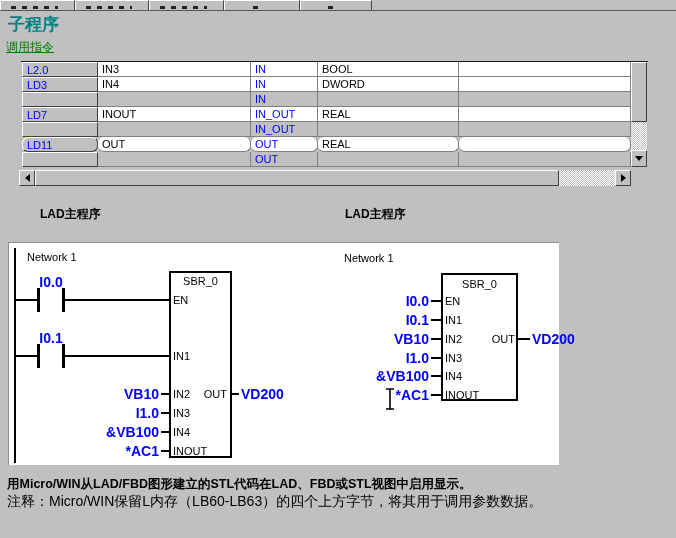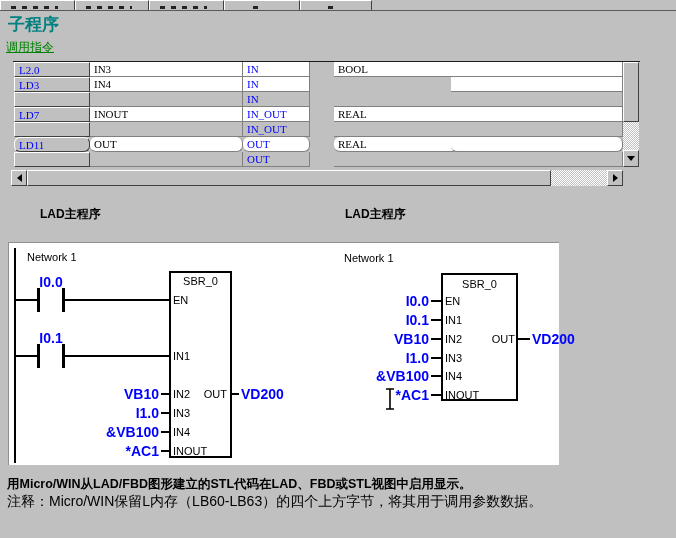--- a/index.html
+++ b/index.html
@@ -9,31 +9,31 @@
   
   .topbar{left:0;top:0;width:676px;height:10px;border-bottom:1px solid #5a5a5a;background:#c0c0c0;}
   .tabbtn{position:absolute;top:0;height:10px;background:#c0c0c0;border-left:1px solid #fff;
     border-top:1px solid #fff;border-right:1px solid #404040;box-sizing:border-box;}
   .frag{position:absolute;bottom:1px;left:14%;width:64%;height:3px;
     background:repeating-linear-gradient(90deg,#222 0 5px,transparent 5px 11px);}
   
   .pagetitle{left:8px;top:13px;font-size:17px;font-weight:bold;color:#008080;}
   .pagelink{left:6px;top:39px;font-size:12px;color:#008000;text-decoration:underline;cursor:pointer;}
   
-  .tblwrap{left:10px;top:58px;width:631px;height:131px;font-family:Liberation Serif, serif;}
+  .tblwrap{left:18px;top:58px;width:631px;height:131px;}
   .tbl-topline{position:absolute;left:3px;top:3px;width:627px;height:1px;background:#1a1a1a;}
   .cell{position:absolute;height:15px;box-sizing:border-box;padding:1px 4px 0 4px;
     border-right:1px solid #808080;border-bottom:1px solid #808080;overflow:hidden;white-space:nowrap;}
   .cw{background:#fff;}
   .cg{background:#c0c0c0;}
   .rowhdr{background:#c0c0c0;color:#0000ff;border-top:1px solid #fff;border-left:1px solid #fff;
     border-right:1px solid #404040;border-bottom:1px solid #404040;}
   .blue{color:#0000ff;}
   .c0{left:4px;width:76px;} .c1{left:80px;width:153px;} .c2{left:233px;width:67px;}
-  .c3{left:300px;width:141px;margin-left:24px;} .c4{left:441px;width:172px;}
+  .c3{left:300px;width:141px;} .c4{left:441px;width:172px;}
   .r0{top:4px;} .r1{top:19px;} .r2{top:34px;} .r3{top:49px;} .r4{top:64px;} .r5{top:79px;border-radius:6px;} .r6{top:94px;}
   
   .raised{background:#c0c0c0;border-top:1px solid #fff;border-left:1px solid #fff;
     border-right:1px solid #404040;border-bottom:1px solid #404040;box-sizing:border-box;}
   .sbtrack{background:#c0c0c0;background-image:
     linear-gradient(45deg,#fff 25%,transparent 25%,transparent 75%,#fff 75%),
     linear-gradient(45deg,#fff 25%,transparent 25%,transparent 75%,#fff 75%);
     background-size:2px 2px;background-position:0 0,1px 1px;}
   .sbbtn{display:flex;align-items:center;justify-content:center;}
   .ar-dn{width:0;height:0;border-left:4px solid transparent;border-right:4px solid transparent;border-top:5px solid #000;}
@@ -86,20 +86,21 @@
 
     <div class="cell rowhdr r0 c0">L2.0</div>
     <div class="cell cw r0 c1">IN3</div>
     <div class="cell cw blue r0 c2">IN</div>
     <div class="cell cw r0 c3">BOOL</div>
     <div class="cell cw r0 c4"></div>
 
     <div class="cell rowhdr r1 c0">LD3</div>
     <div class="cell cw r1 c1">IN4</div>
     <div class="cell cw blue r1 c2">IN</div>
+    <div class="cell cw r1 c3">DWORD</div>
     <div class="cell cw r1 c4"></div>
 
     <div class="cell rowhdr r2 c0"></div>
     <div class="cell cg r2 c1"></div>
     <div class="cell cg blue r2 c2">IN</div>
     <div class="cell cg r2 c3"></div>
     <div class="cell cg r2 c4"></div>
 
     <div class="cell rowhdr r3 c0">LD7</div>
     <div class="cell cw r3 c1">INOUT</div>

